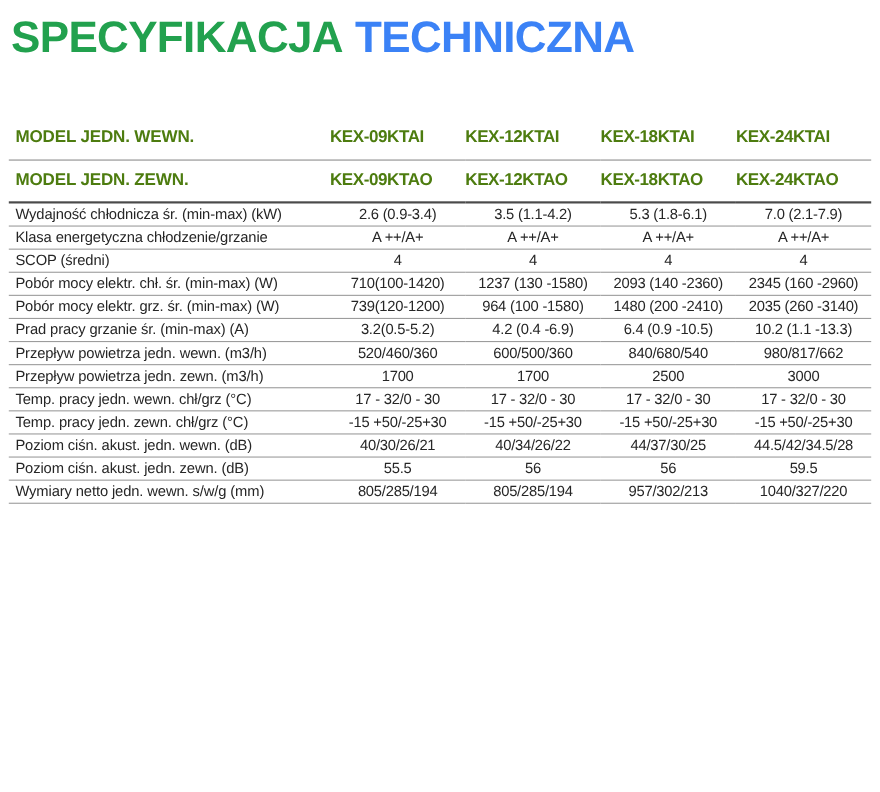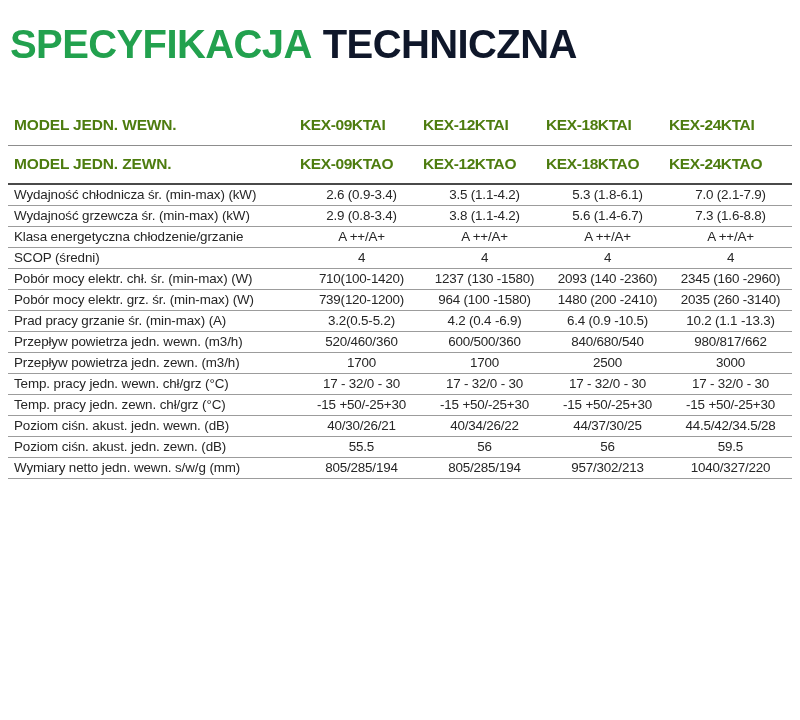--- a/index.html
+++ b/index.html
@@ -21,34 +21,34 @@
     position: relative;
     width: 800px;
     height: 720px;
     box-sizing: border-box;
   }
 
   
   .title-bar {
     position: absolute;
     left: 10px;
-    top: 16px;
+    top: 6px;
     height: 56px;
     display: flex;
     align-items: center;
     white-space: nowrap;
   }
   .title-word {
     font-size: 40px;
     font-weight: bold;
     letter-spacing: -0.6px;
     line-height: 1;
   }
   .title-word.green { color: #22a14e; }
-  .title-word.dark  { color: #0f172a; margin-left: 11px; }
+  .title-word.dark  { color: #3b82f6; margin-left: 11px; }
 
   
   .spec-table {
     position: absolute;
     left: 8px;
     top: 106px;
     width: 783px;
     border-collapse: collapse;
     table-layout: fixed;
   }
@@ -136,27 +136,20 @@
     </thead>
     <tbody>
       <tr class="data-row">
         <td class="lbl">Wydajność chłodnicza śr. (min-max) (kW)</td>
         <td class="val">2.6 (0.9-3.4)</td>
         <td class="val">3.5 (1.1-4.2)</td>
         <td class="val">5.3 (1.8-6.1)</td>
         <td class="val">7.0 (2.1-7.9)</td>
       </tr>
       <tr class="data-row">
-        <td class="lbl">Wydajność grzewcza śr. (min-max) (kW)</td>
-        <td class="val">2.9 (0.8-3.4)</td>
-        <td class="val">3.8 (1.1-4.2)</td>
-        <td class="val">5.6 (1.4-6.7)</td>
-        <td class="val">7.3 (1.6-8.8)</td>
-      </tr>
-      <tr class="data-row">
         <td class="lbl">Klasa energetyczna chłodzenie/grzanie</td>
         <td class="val">A ++/A+</td>
         <td class="val">A ++/A+</td>
         <td class="val">A ++/A+</td>
         <td class="val">A ++/A+</td>
       </tr>
       <tr class="data-row">
         <td class="lbl">SCOP (średni)</td>
         <td class="val">4</td>
         <td class="val">4</td>

